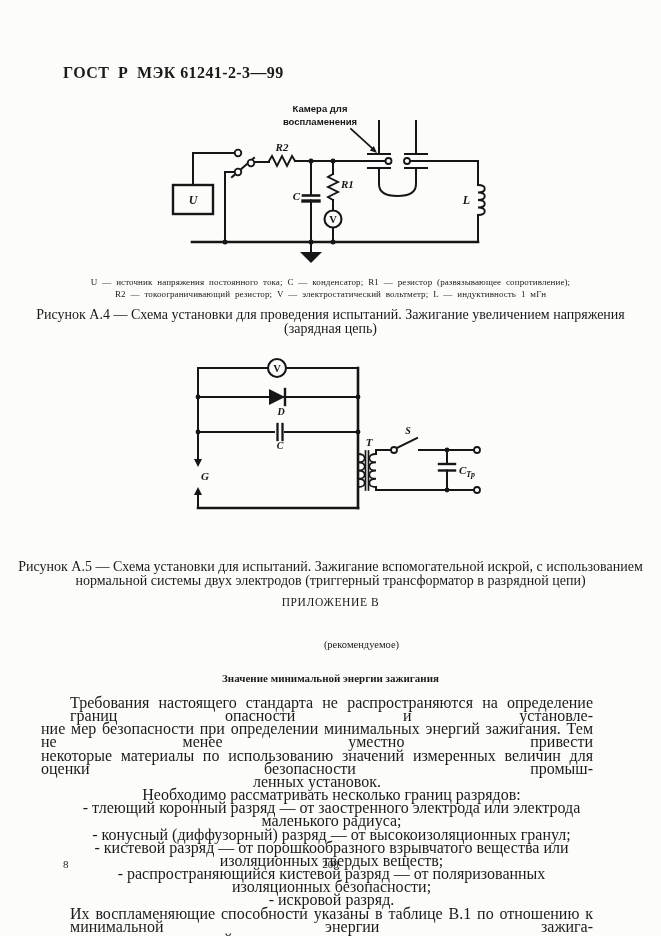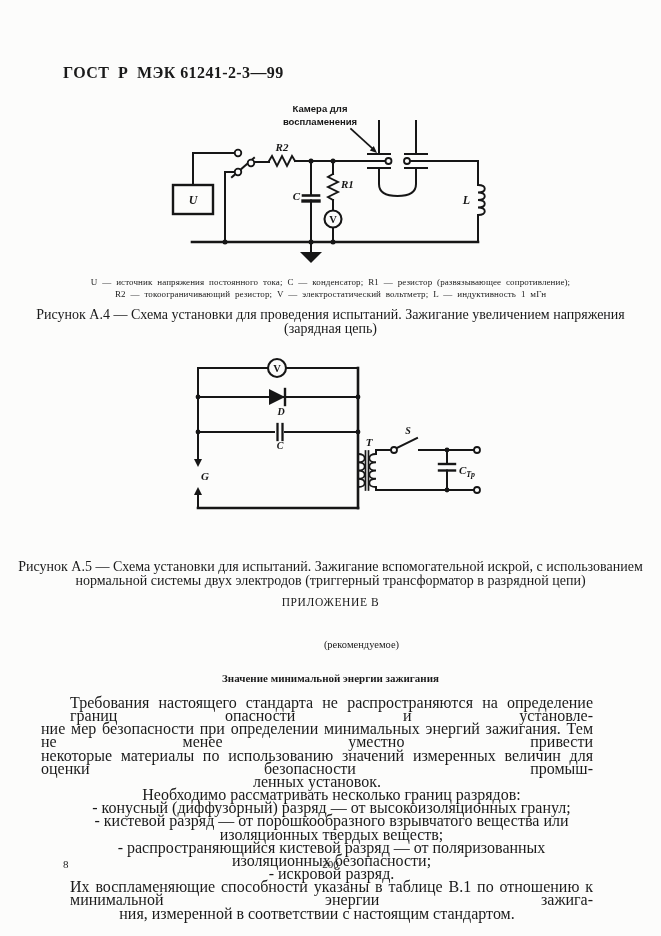--- a/index.html
+++ b/index.html
@@ -231,20 +231,21 @@
   <div class="abs centerblock apx-title" style="top:596px">ПРИЛОЖЕНИЕ В</div>
   <div class="abs centerblock apx-sub" style="top:639px">(рекомендуемое)</div>
   <div class="abs centerblock apx-head" style="top:672px">Значение минимальной энергии зажигания</div>
 
   <div class="abs bodytext">
     <div class="bl ind j">Требования настоящего стандарта не распространяются на определение границ опасности и установле-</div>
     <div class="bl j">ние мер безопасности при определении минимальных энергий зажигания. Тем не менее уместно привести</div>
     <div class="bl j">некоторые материалы по использованию значений измеренных величин для оценки безопасности промыш-</div>
     <div class="bl">ленных установок.</div>
     <div class="bl ind">Необходимо рассматривать несколько границ разрядов:</div>
+    <div class="bl ind">- тлеющий коронный разряд — от заостренного электрода или электрода маленького радиуса;</div>
     <div class="bl ind">- конусный (диффузорный) разряд — от высокоизоляционных гранул;</div>
     <div class="bl ind">- кистевой разряд — от порошкообразного взрывчатого вещества или изоляционных твердых веществ;</div>
     <div class="bl ind">- распространяющийся кистевой разряд — от поляризованных изоляционных безопасности;</div>
     <div class="bl ind">- искровой разряд.</div>
     <div class="bl ind j">Их воспламеняющие способности указаны в таблице В.1 по отношению к минимальной энергии зажига-</div>
     <div class="bl">ния, измеренной в соответствии с настоящим стандартом.</div>
   </div>
 
   <div class="abs footer" style="left:63px;top:858px">8</div>
   <div class="abs footer centerblock" style="top:858px">200</div>

